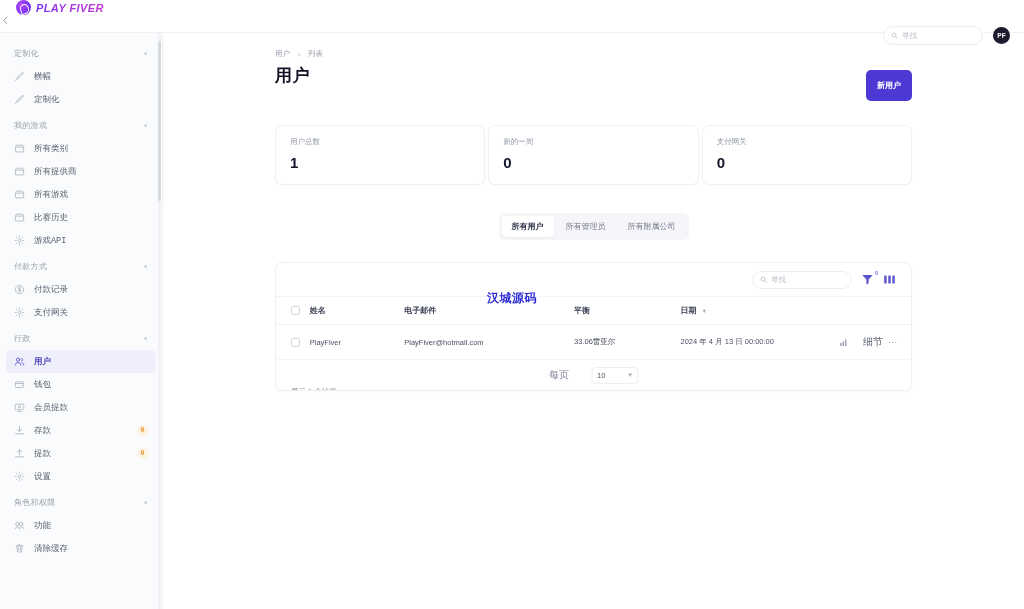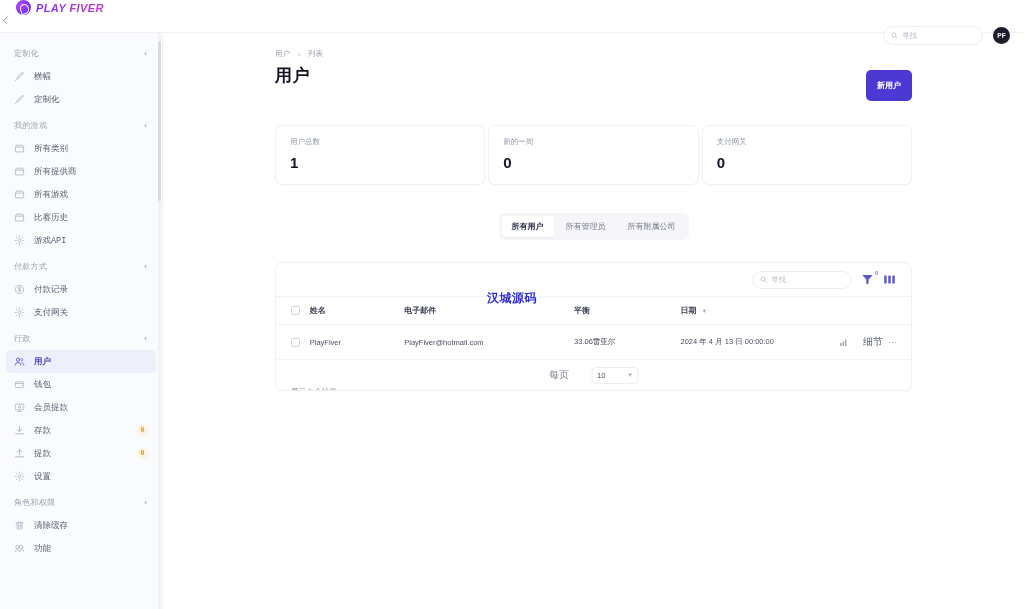--- a/index.html
+++ b/index.html
@@ -396,38 +396,38 @@
           </svg>
         </span>
         <span>设置</span>
       </div>
       <div class="sb-group-title">
         <span>角色和权限</span>
         <span class="chev">▴</span>
       </div>
       <div class="sb-item">
         <span class="ico">
+          <svg viewBox="0 0 16 16" fill="none" stroke="currentColor" stroke-width="1.2" stroke-linecap="round">
+            <circle cx="5" cy="6" r="2.4"></circle>
+            <circle cx="10.4" cy="6" r="2.4"></circle>
+            <path d="M2.2 12.4c0-1.6 1.3-2.6 2.8-2.6s2.8 1 2.8 2.6M8.6 12.4c0-1.6 1.3-2.6 2.8-2.6s2.8 1 2.8 2.6"></path>
+          </svg>
+        </span>
+        <span>功能</span>
+      </div>
+      <div class="sb-item">
+        <span class="ico">
           <svg viewBox="0 0 16 16" fill="none" stroke="currentColor" stroke-width="1.2" stroke-linecap="round" stroke-linejoin="round">
             <path d="M2.8 4.2h10.4"></path>
             <path d="M6.2 4.2V2.8h3.6v1.4"></path>
             <path d="M4.2 4.2 4.9 13h6.2l.7-8.8"></path>
             <path d="M6.7 6.6v4M9.3 6.6v4"></path>
           </svg>
         </span>
         <span>清除缓存</span>
-      </div>
-      <div class="sb-item">
-        <span class="ico">
-          <svg viewBox="0 0 16 16" fill="none" stroke="currentColor" stroke-width="1.2" stroke-linecap="round">
-            <circle cx="5" cy="6" r="2.4"></circle>
-            <circle cx="10.4" cy="6" r="2.4"></circle>
-            <path d="M2.2 12.4c0-1.6 1.3-2.6 2.8-2.6s2.8 1 2.8 2.6M8.6 12.4c0-1.6 1.3-2.6 2.8-2.6s2.8 1 2.8 2.6"></path>
-          </svg>
-        </span>
-        <span>功能</span>
       </div>
     </div>
 </div>
 
 <div class="main">
   <div class="content">
 
     <div class="breadcrumb">
       <span>用户</span>
       <span class="bc-sep">&gt;</span>

